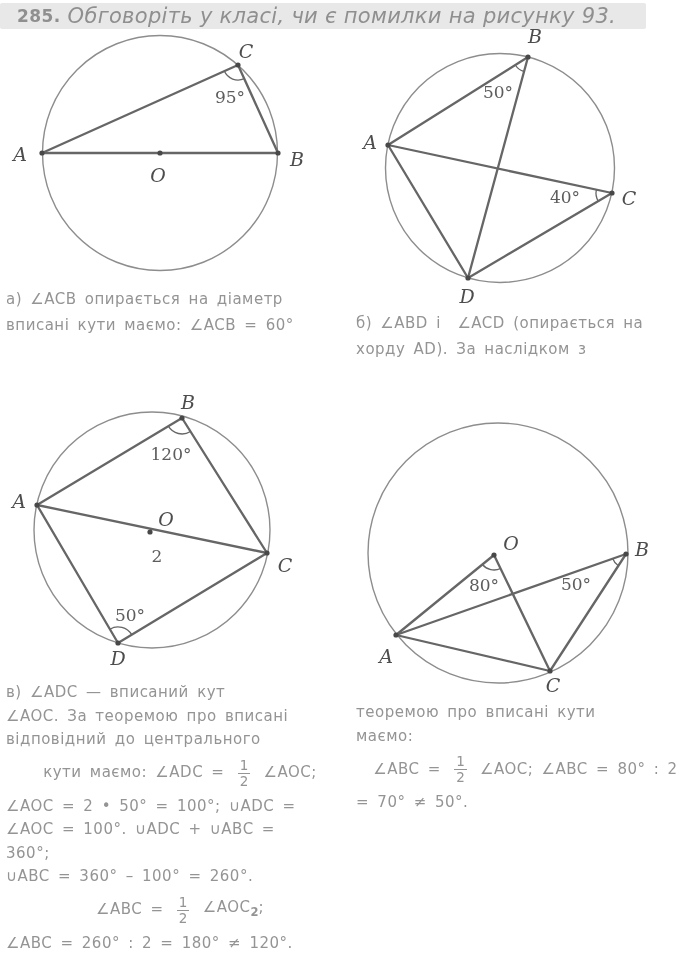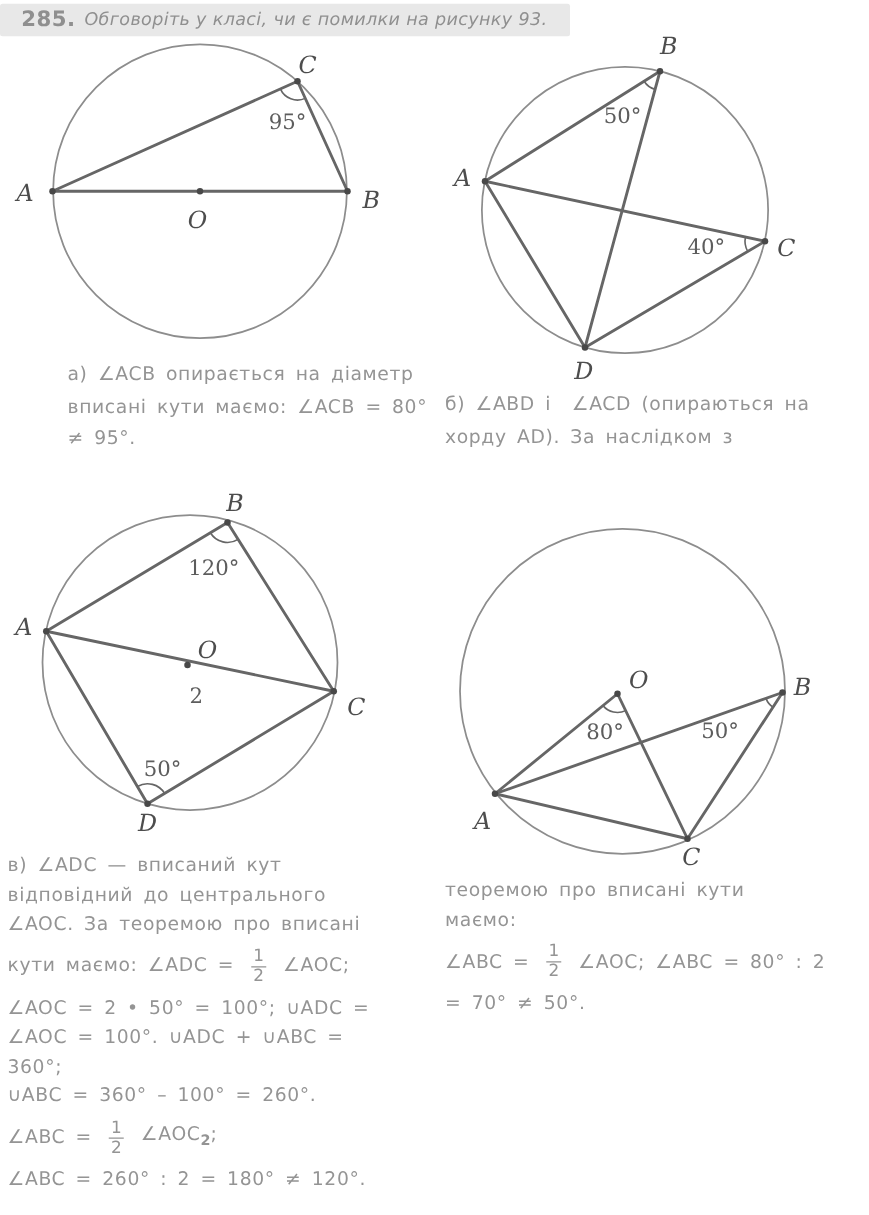--- a/index.html
+++ b/index.html
@@ -2,37 +2,37 @@
 <html><head>
 <meta charset="utf-8">
 <style>
   html,body{margin:0;padding:0;background:#ffffff;}
   .page{
     position:relative;width:695px;height:972px;background:#ffffff;overflow:hidden;
     font-family:"DejaVu Sans",sans-serif;
   }
   .title-bar{
     position:absolute;left:0;top:3px;height:26px;display:inline-flex;align-items:center;
-    background:#e8e8e8;border-radius:2px;padding:0 18px 0 17px;white-space:pre;
+    background:#e8e8e8;border-radius:2px;padding:0 30px 0 17px;white-space:pre;
   }
   .title-num{font-size:17px;font-weight:bold;color:#8f8f8f;letter-spacing:.4px;margin-right:7px;}
-  .title-text{font-size:14px;font-style:italic;color:#8f8f8f;letter-spacing:.3px;text-align:center;}
+  .title-text{font-size:21px;font-style:italic;color:#8f8f8f;letter-spacing:.3px;text-align:center;}
   .figure{position:absolute;}
   .figure svg{display:block;}
   .ptlab{font-family:"DejaVu Serif",serif;font-style:italic;font-size:19px;fill:#4d4d4d;}
   .anglab{font-family:"DejaVu Serif",serif;font-size:17px;fill:#5d5d5d;}
   .para{position:absolute;font-size:15px;color:#949494;letter-spacing:.5px;word-spacing:3px;}
   .tline{line-height:25.5px;white-space:pre;}
   .para-compact .tline{line-height:23.5px;}
-  .frac-line{display:flex;align-items:center;height:43px;white-space:pre;}
+  .frac-line{display:flex;align-items:center;height:43px;white-space:pre;justify-content:center;}
   .frac{display:inline-flex;flex-direction:column;align-items:center;margin:0 5px;
         font-size:13.5px;line-height:15px;letter-spacing:0;}
   .frac .den{border-top:1.4px solid #949494;padding:0 2px;}
   sub{font-size:11.5px;font-weight:bold;letter-spacing:0;}
-  #para-a{left:6px;top:287px;width:345px;margin-left:48px;}
+  #para-a{left:6px;top:287px;width:345px;}
   #para-b{left:356px;top:311px;width:339px;}
   #para-v{left:6px;top:681px;width:348px;}
   #para-g{left:356px;top:701px;width:339px;}
 </style>
 </head>
 <body>
 
 <div class="page">
 
   <div class="title-bar">
@@ -123,31 +123,30 @@
         <text x="292" y="136" text-anchor="middle" class="ptlab">B</text>
         <text x="36" y="243" text-anchor="middle" class="ptlab">A</text>
         <text x="203" y="272" text-anchor="middle" class="ptlab">C</text>
         <text x="134" y="171" text-anchor="middle" class="anglab">80°</text>
         <text x="226" y="170" text-anchor="middle" class="anglab">50°</text>
       </svg>
     </div>
 
   <div class="para" id="para-a">
       <div class="tline">а) ∠ACB опирається на діаметр</div>
-      <div class="tline">вписані кути маємо: ∠ACB = 80°</div>
-      <div class="tline">≠ 95°.</div>
+      <div class="tline">вписані кути маємо: ∠ACB = 60°</div>
     </div>
   <div class="para" id="para-b">
-      <div class="tline">б) ∠ABD і  ∠ACD (опираються на</div>
+      <div class="tline">б) ∠ABD і  ∠ACD (опирається на</div>
       <div class="tline">хорду AD). За наслідком з</div>
     </div>
   <div class="para para-compact" id="para-v">
       <div class="tline">в) ∠ADC — вписаний кут</div>
+      <div class="tline">∠AOC. За теоремою про вписані</div>
       <div class="tline">відповідний до центрального</div>
-      <div class="tline">∠AOC. За теоремою про вписані</div>
       <div class="tline frac-line"><span>кути маємо: ∠ADC = </span><span class="frac"><span class="num">1</span><span class="den">2</span></span><span> ∠AOC;</span></div>
       <div class="tline">∠AOC = 2 • 50° = 100°; ∪ADC =</div>
       <div class="tline">∠AOC = 100°. ∪ADC + ∪ABC =</div>
       <div class="tline">360°;</div>
       <div class="tline">∪ABC = 360° – 100° = 260°.</div>
       <div class="tline frac-line"><span>∠ABC = </span><span class="frac"><span class="num">1</span><span class="den">2</span></span><span> ∠AOC<sub>2</sub>;</span></div>
       <div class="tline">∠ABC = 260° : 2 = 180° ≠ 120°.</div>
     </div>
   <div class="para para-compact" id="para-g">
       <div class="tline">теоремою про вписані кути</div>

